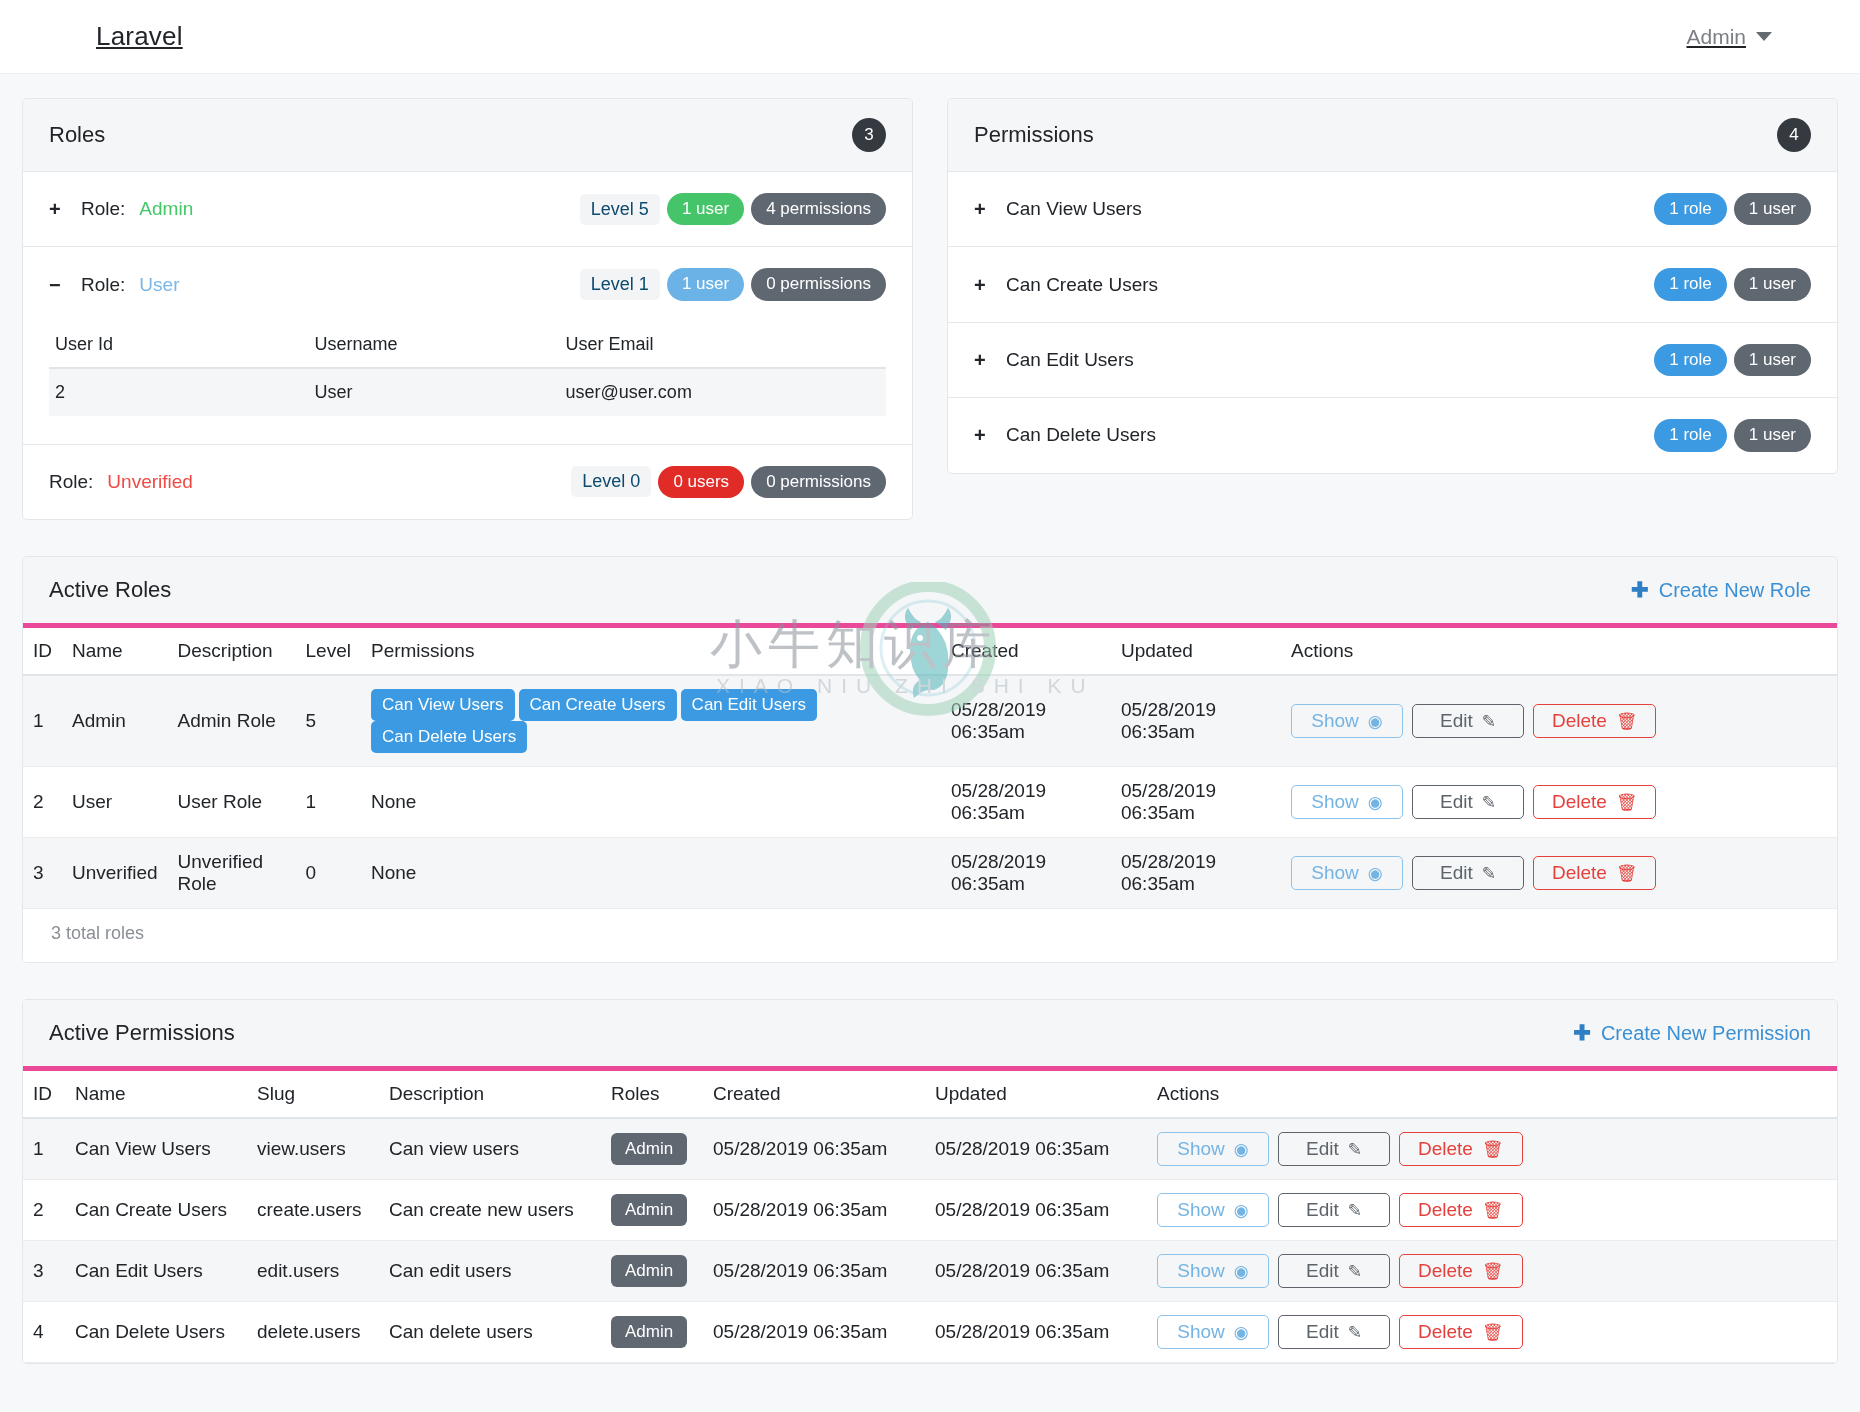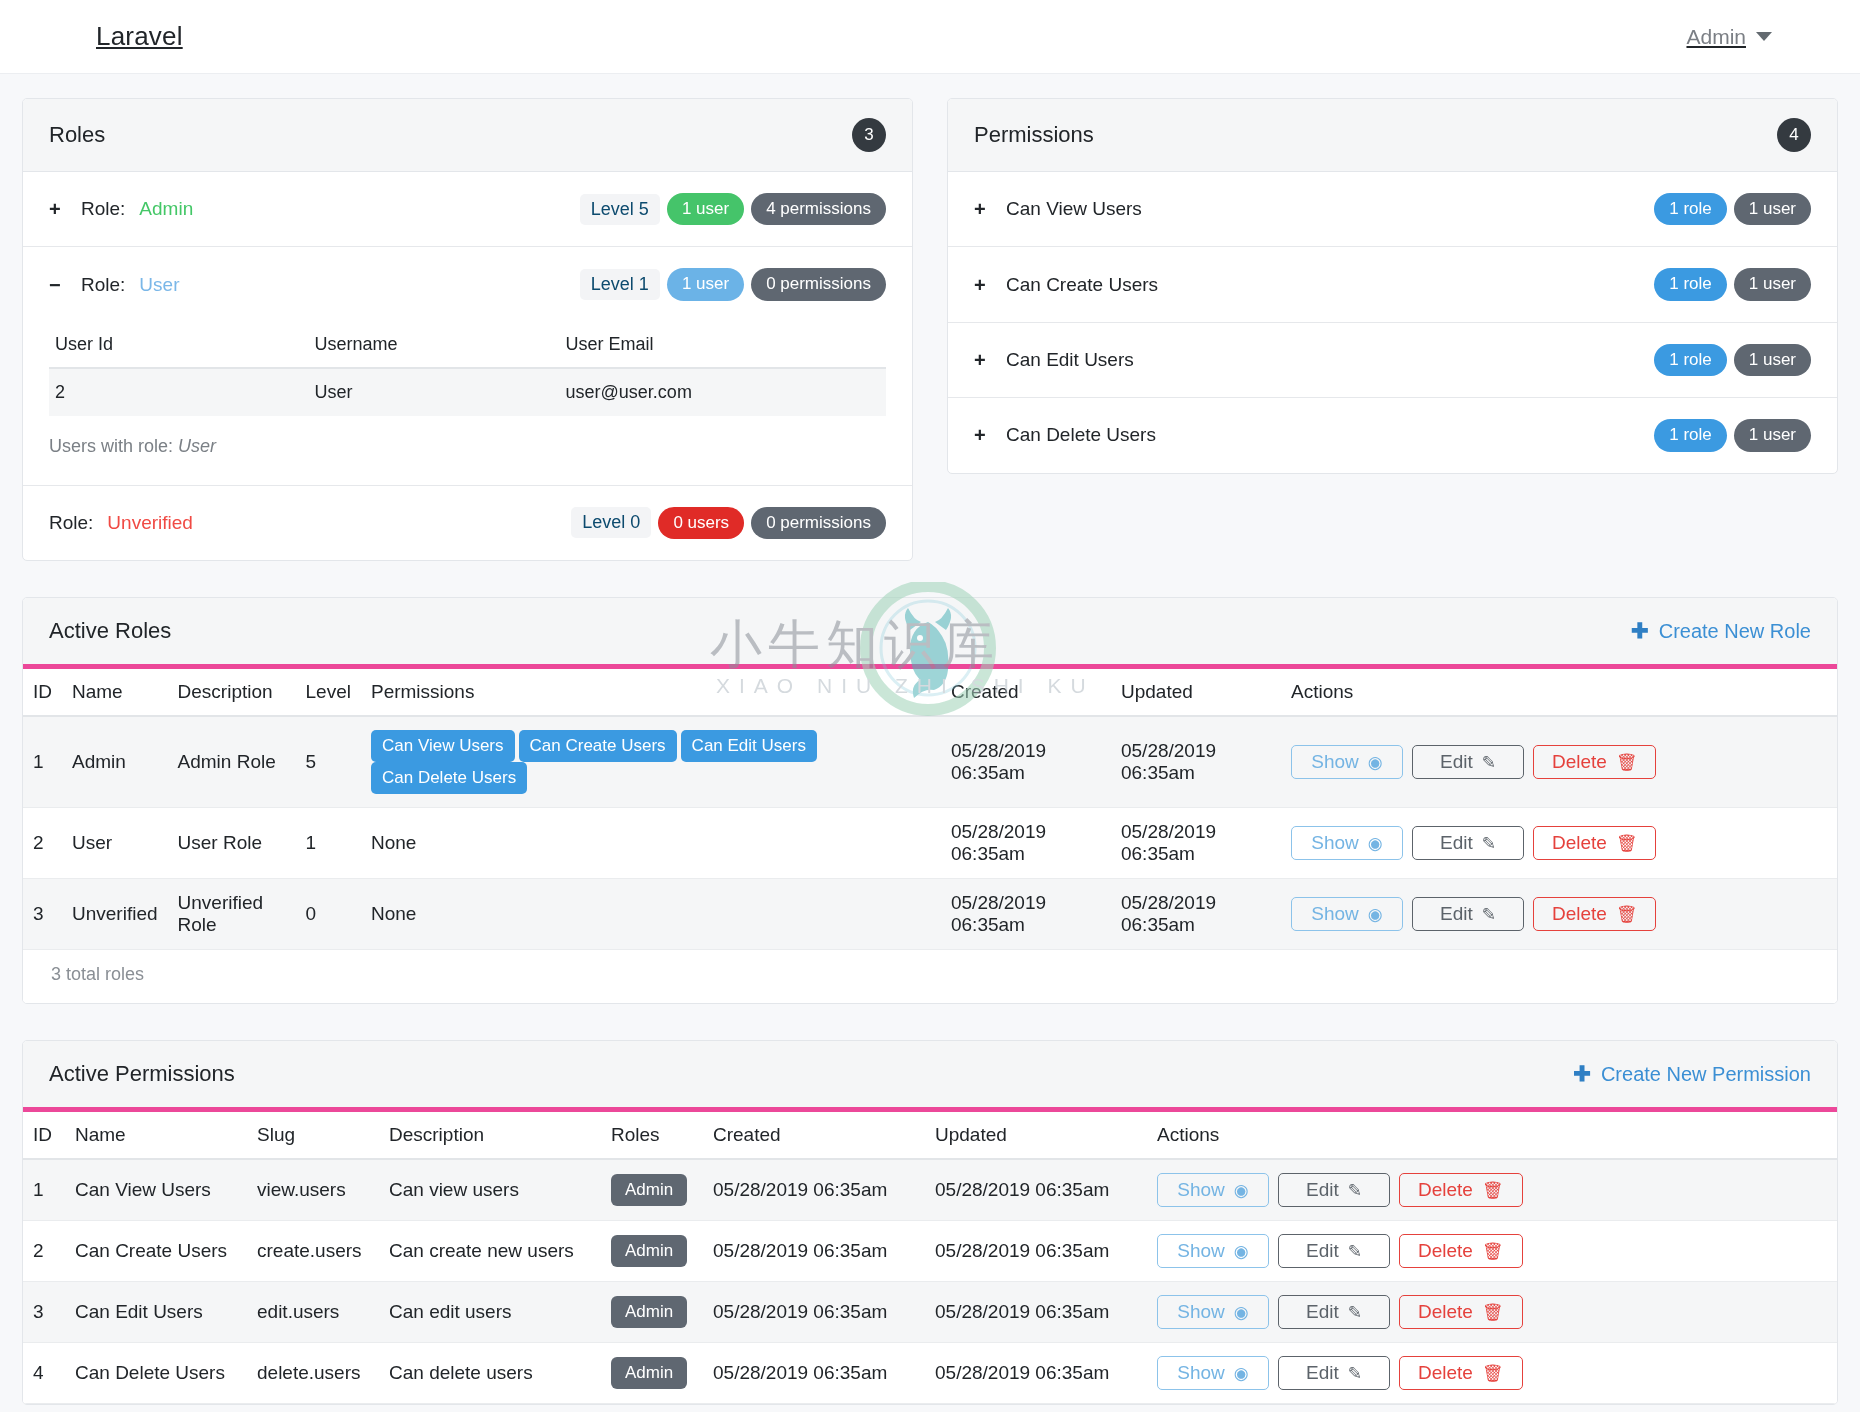--- a/index.html
+++ b/index.html
@@ -370,24 +370,20 @@
                 </tr>
               </thead>
               <tbody>
                 <tr>
                   <td>2</td>
                   <td>User</td>
                   <td>user@user.com</td>
                 </tr>
               </tbody>
             </table>
-            <div class="caption">
-              <span>Users with role:</span>
-              <em>User</em>
-            </div>
           </div>
         </div>
 
         <div class="acc-item">
           <div class="acc-head">
             <span class="acc-left">
               <span>Role:</span>
               <span class="role-name-red">Unverified</span>
             </span>
             <span class="acc-right">

